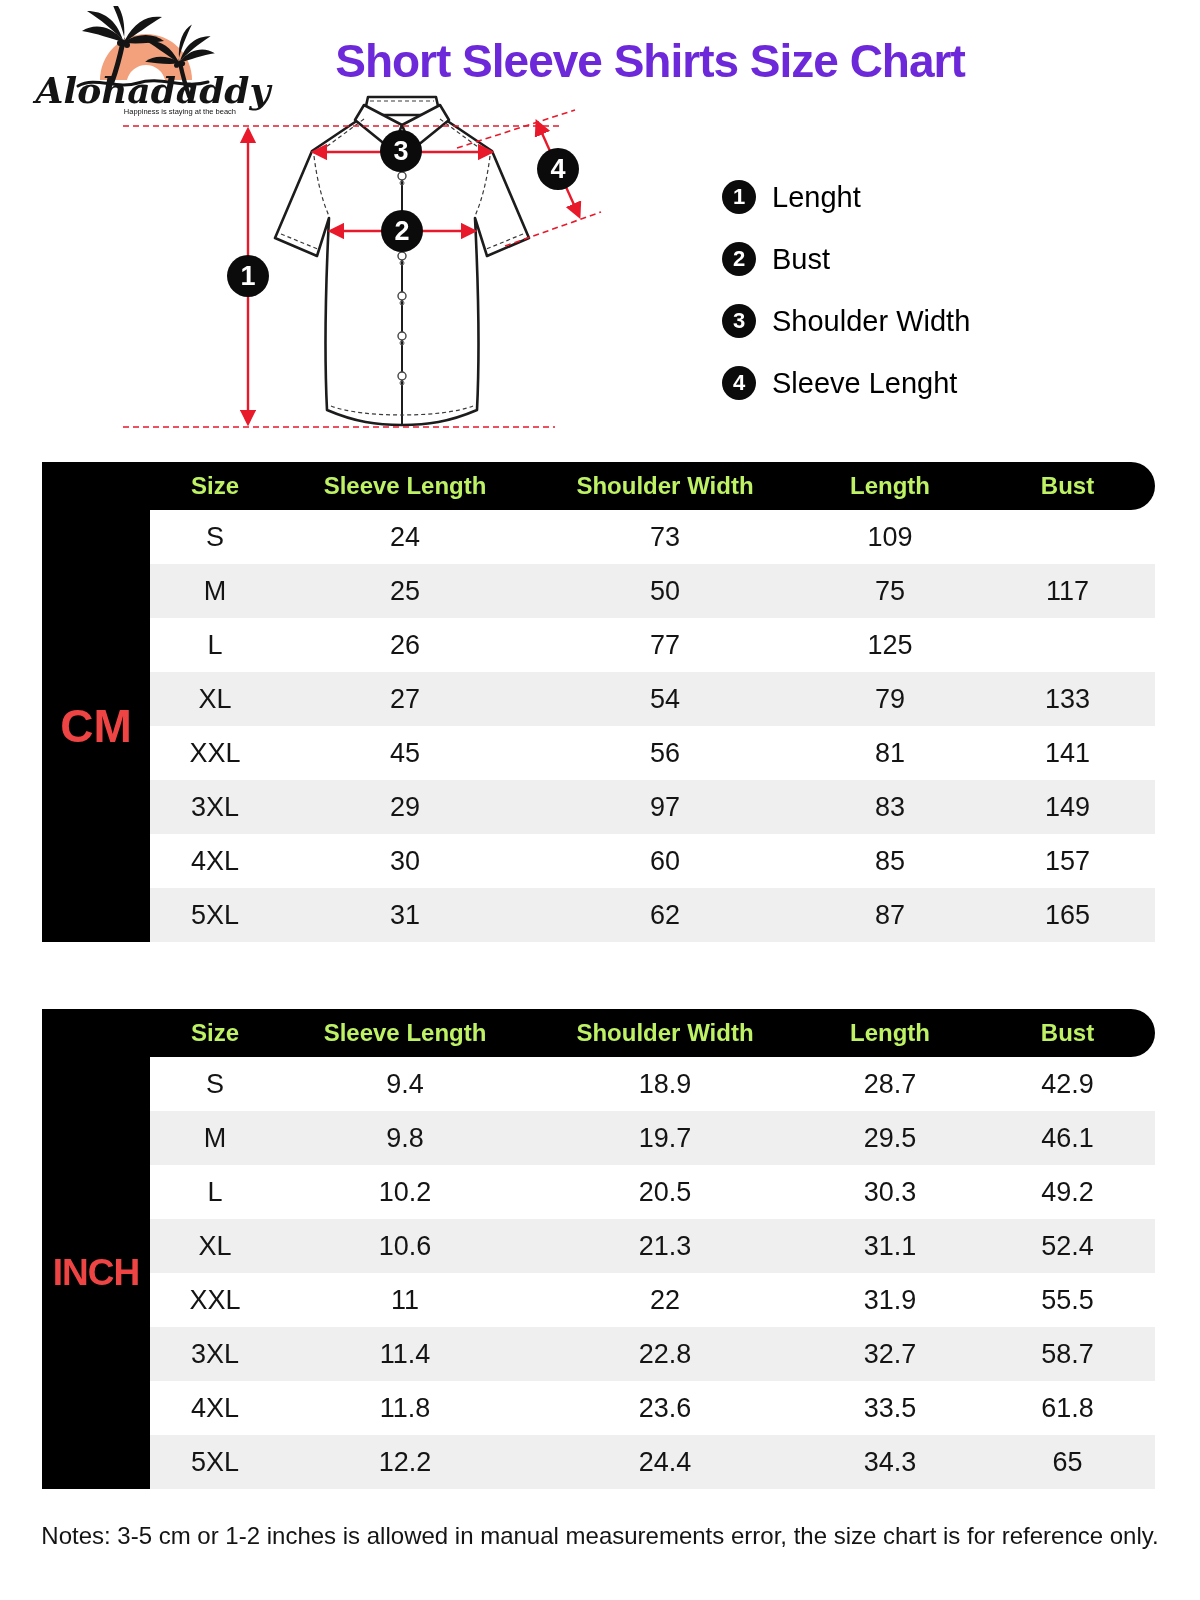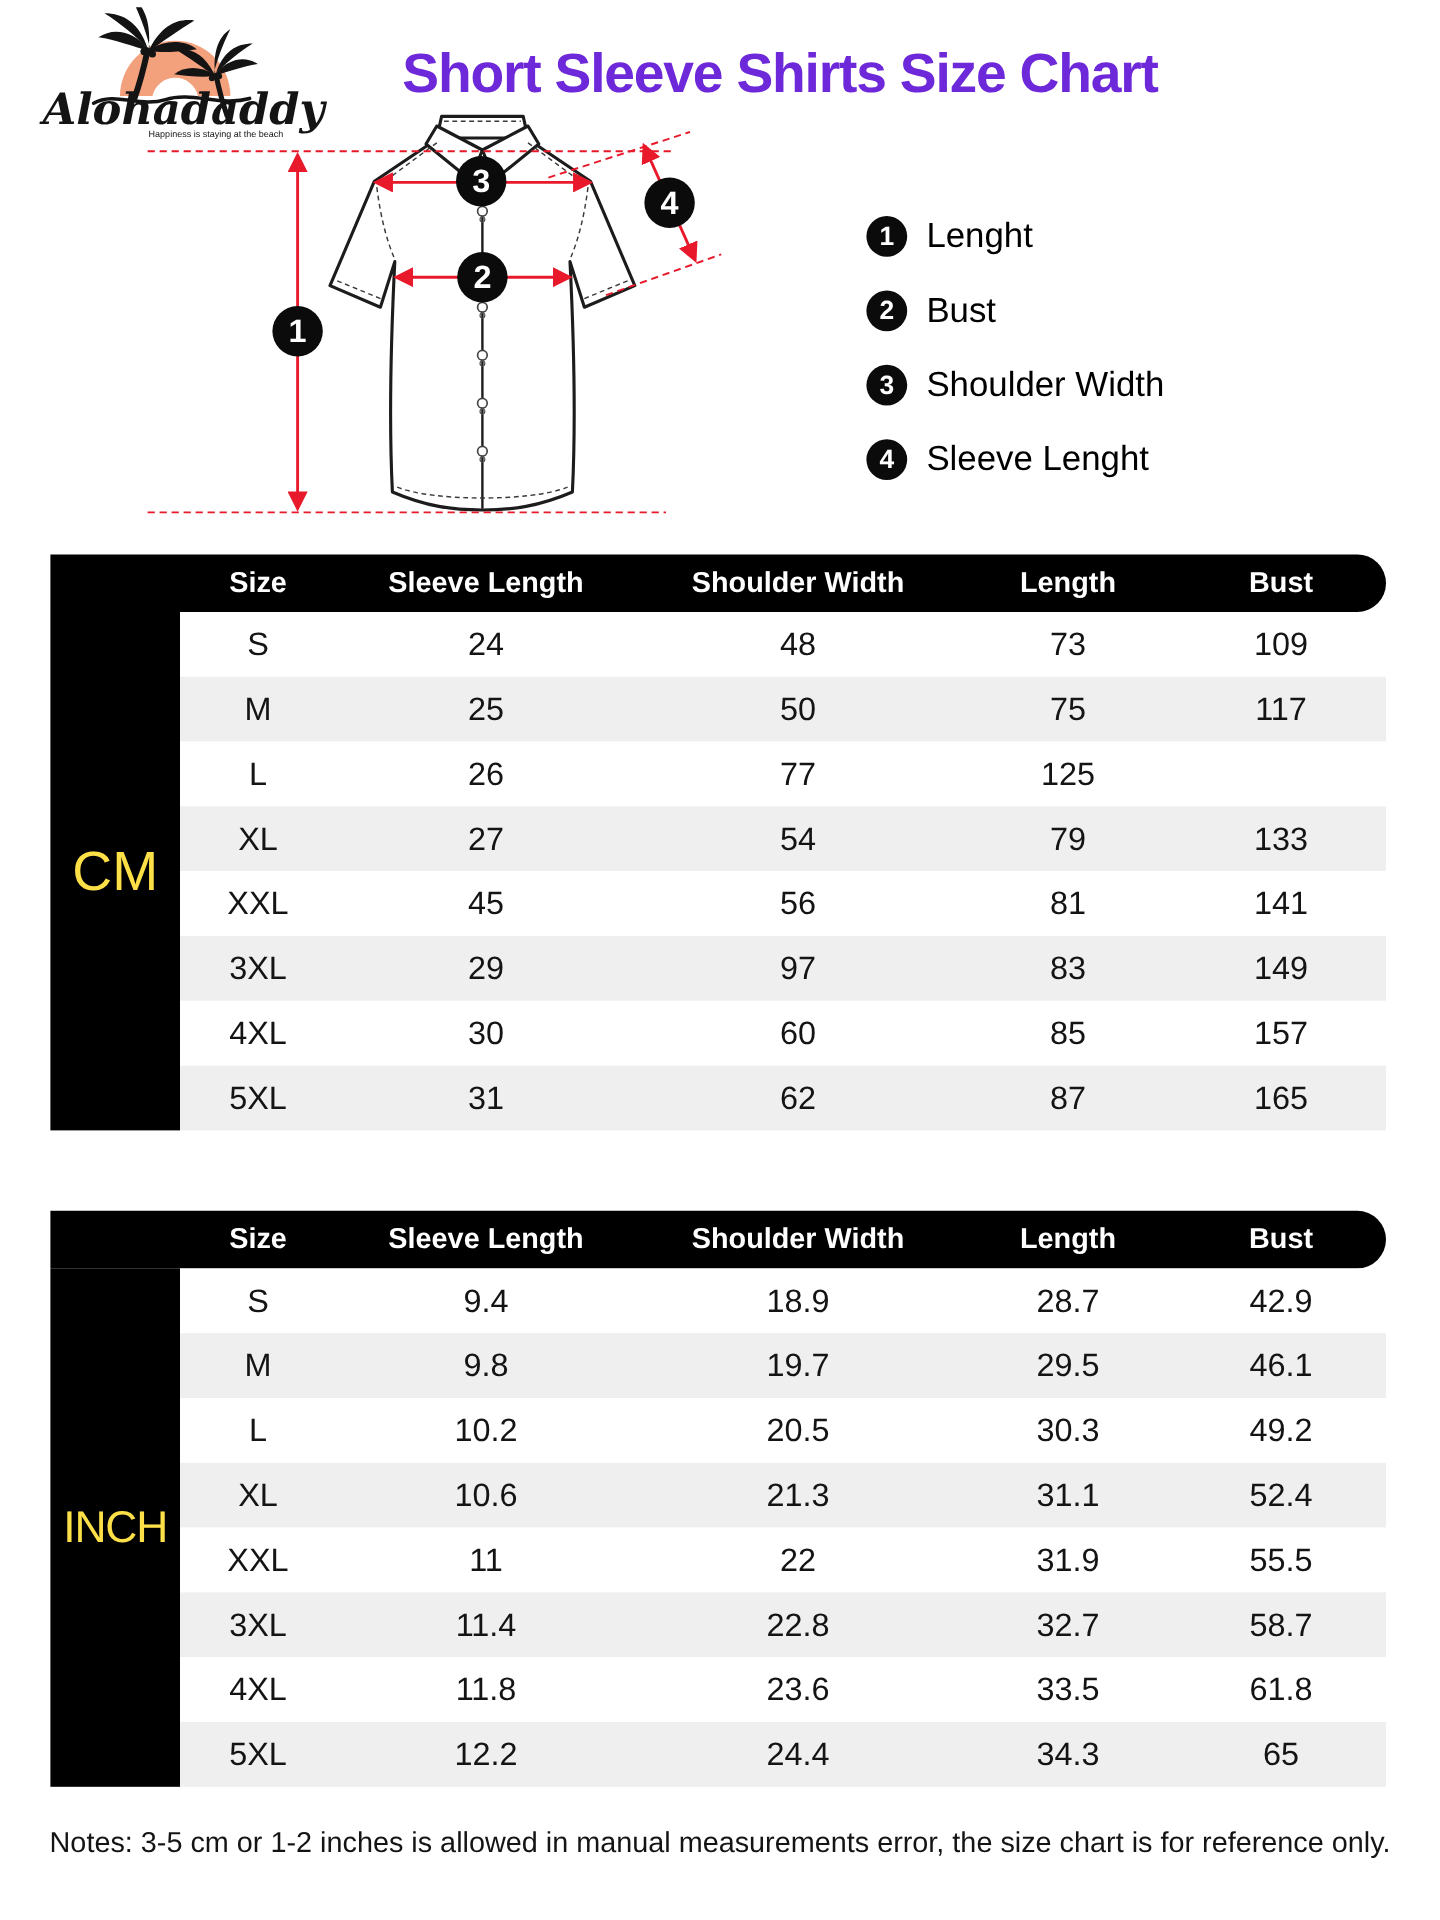--- a/index.html
+++ b/index.html
@@ -33,23 +33,23 @@
             display:flex;align-items:center;justify-content:center;
             font-size:22px;font-weight:bold;flex:0 0 auto;}
   .lg-label{font-size:29px;color:#000000;}
 
   
   .size-table{position:absolute;left:42px;width:1113px;height:480px;}
   .st-header{height:48px;background:var(--table_black);border-radius:0 26px 26px 0;display:flex;}
   .st-head-grid{margin-left:108px;flex:1;display:grid;
                 grid-template-columns:130fr 250fr 270fr 180fr 175fr;
                 align-items:center;text-align:center;
-                color:#ffffff;font-weight:bold;font-size:24px;}
+                color:#bef264;font-weight:bold;font-size:24px;}
   .st-body{display:flex;height:432px;}
-  .st-unit{width:108px;background:var(--table_black);color:#fde047;font-weight:normal;
+  .st-unit{width:108px;background:var(--table_black);color:#ef4444;font-weight:bold;
            display:flex;align-items:center;justify-content:center;}
   .cm .st-unit{font-size:46px;}
   .inch .st-unit{font-size:37px;letter-spacing:-1px;}
   .st-rows{flex:1;display:grid;grid-template-rows:repeat(8,1fr);}
   .st-row{display:grid;grid-template-columns:130fr 250fr 270fr 180fr 175fr;
           align-items:center;text-align:center;font-size:27px;color:#141414;background:#fff;}
   .st-row:nth-child(even){background:var(--row_alt);}
 
   
   #notes{position:absolute;left:0;top:1522px;width:1200px;text-align:center;
@@ -178,21 +178,20 @@
           <span>Length</span>
           <span>Bust</span>
         </div>
     </div>
     <div class="st-body">
       <div class="st-unit">CM</div>
       <div class="st-rows">
           <div class="st-row">
             <span>S</span>
             <span>24</span>
-            <span>48</span>
             <span>73</span>
             <span>109</span>
           </div>
           <div class="st-row">
             <span>M</span>
             <span>25</span>
             <span>50</span>
             <span>75</span>
             <span>117</span>
           </div>

